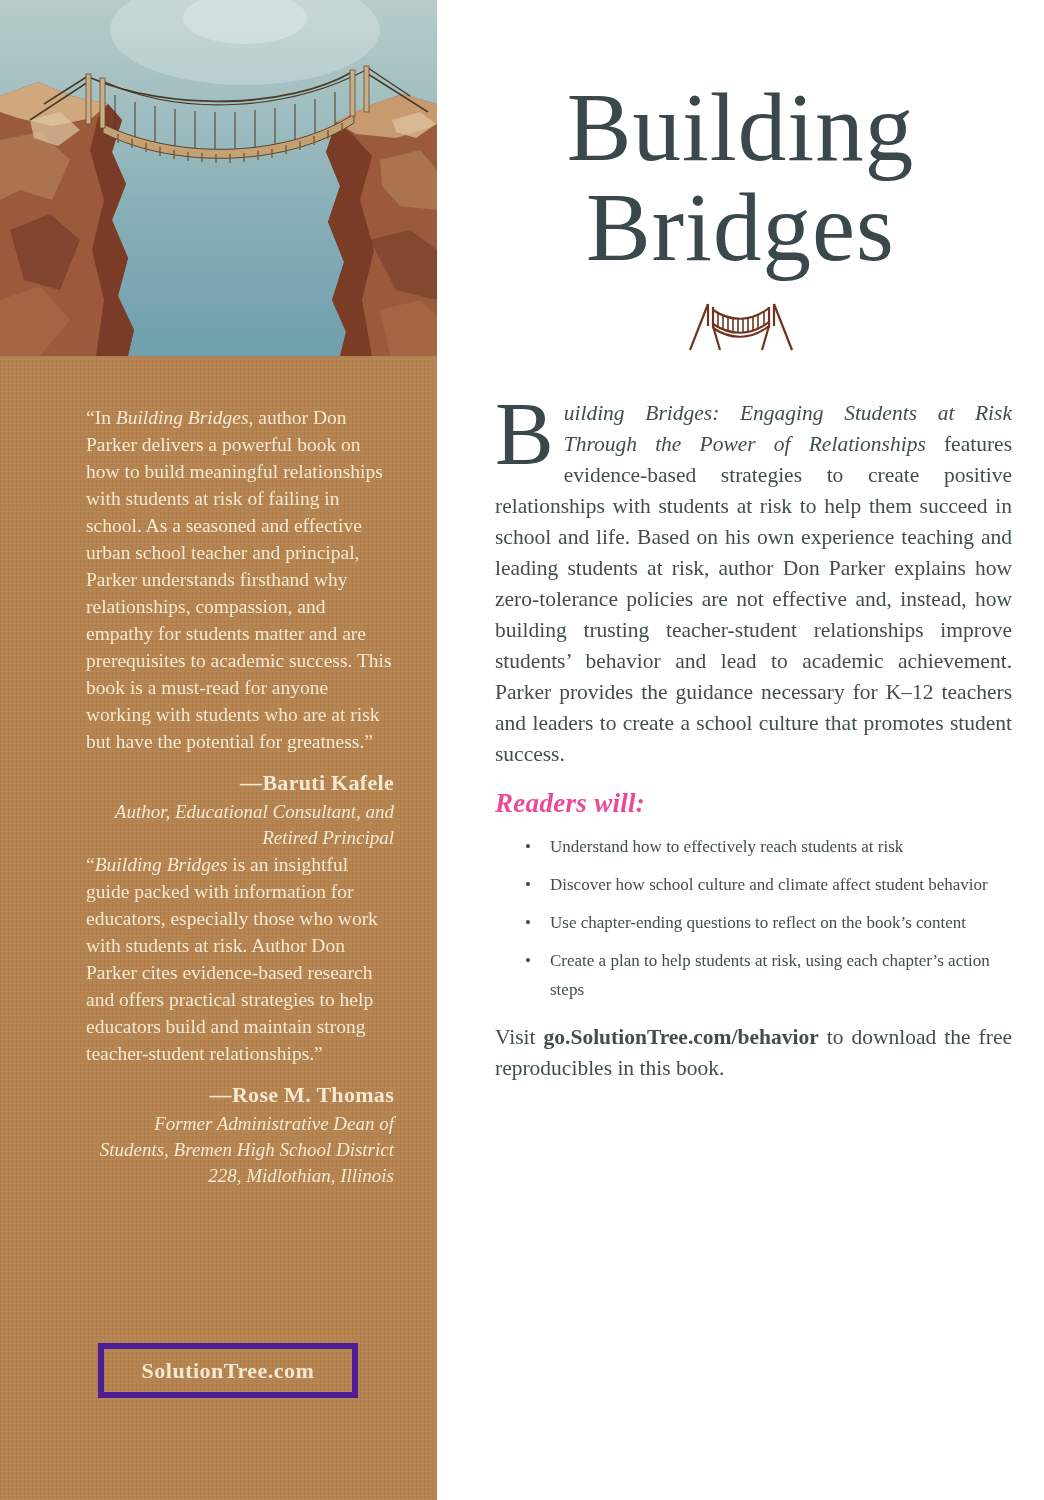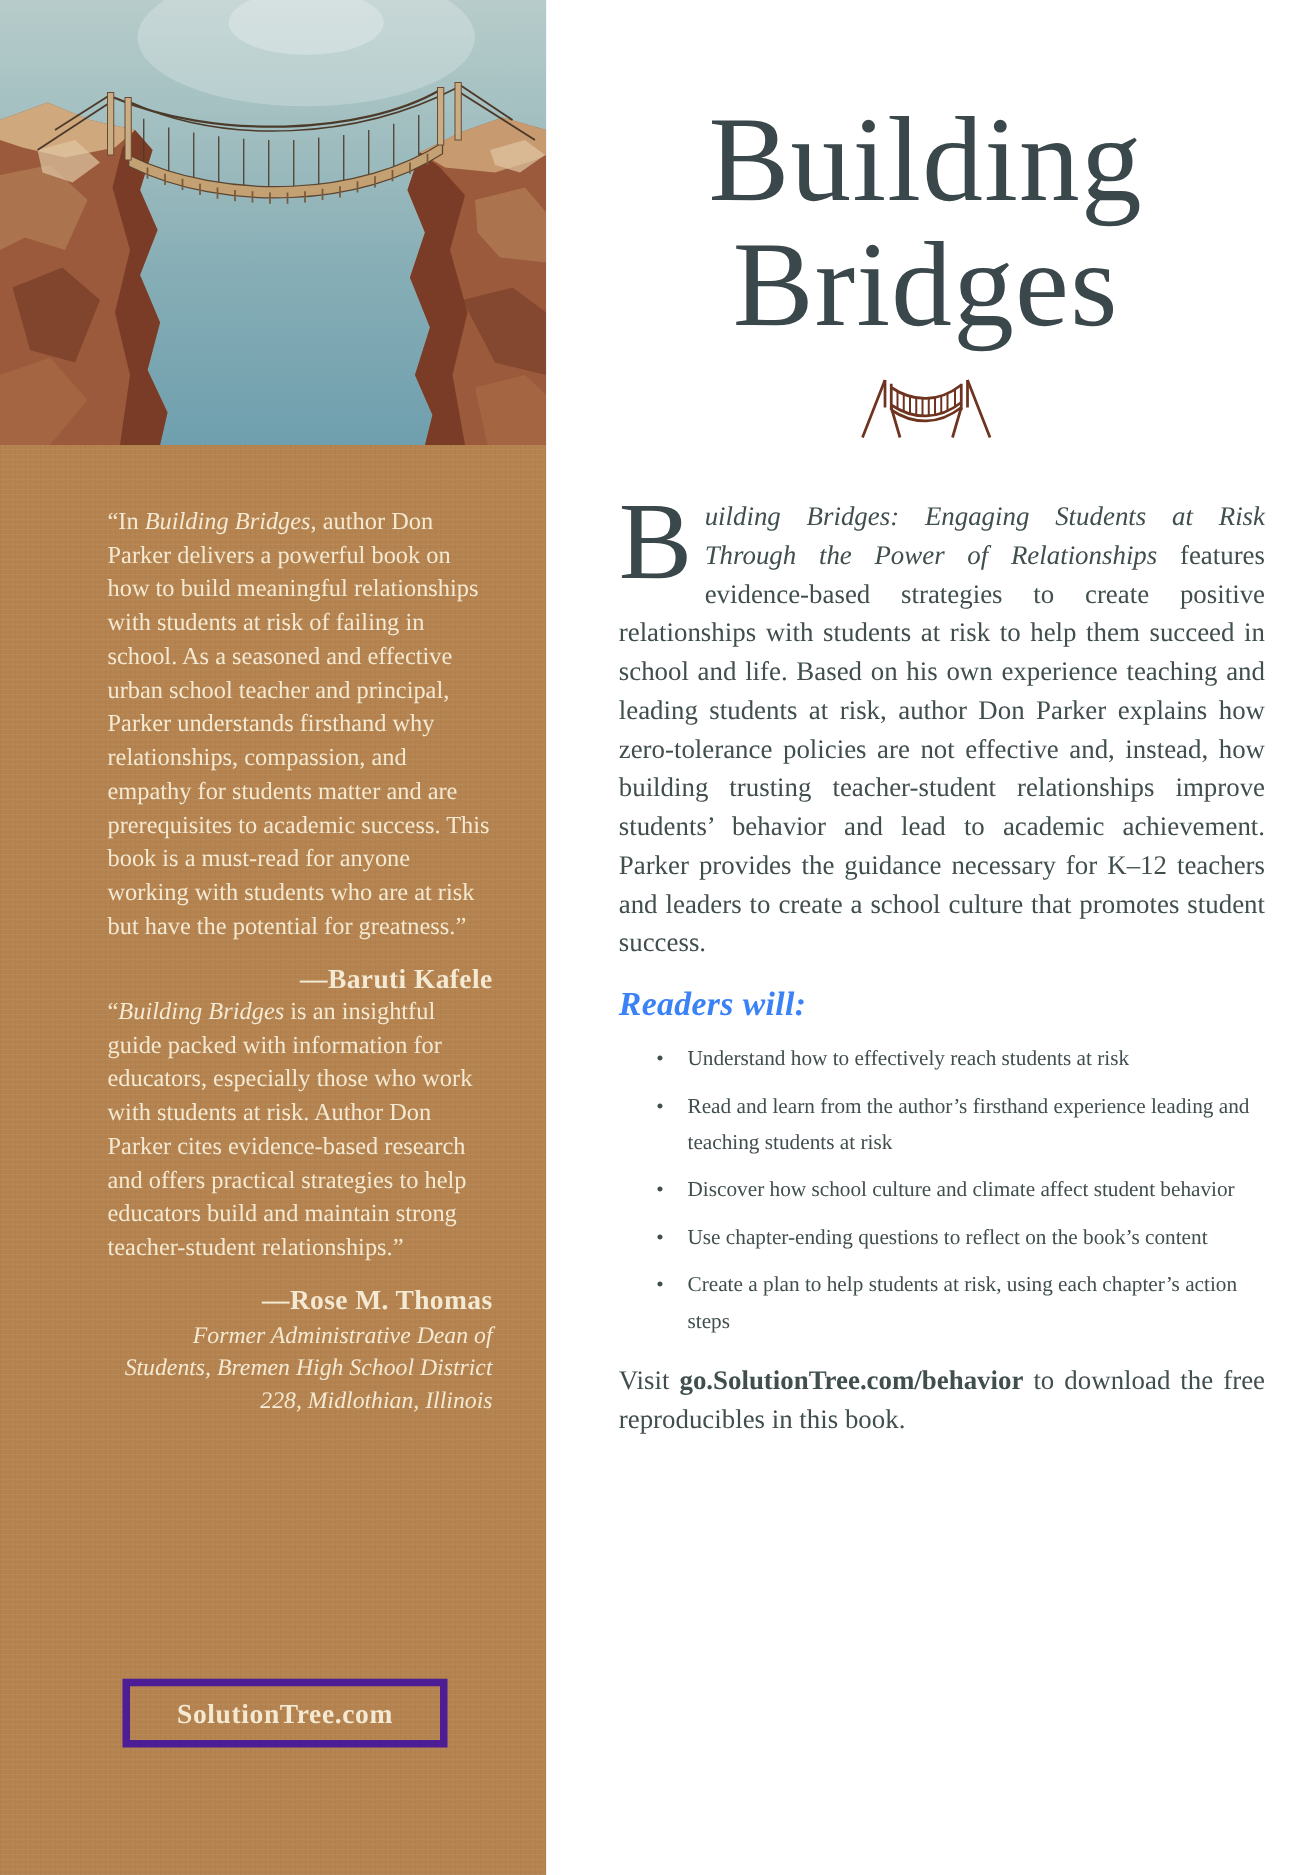--- a/index.html
+++ b/index.html
@@ -40,21 +40,21 @@
     margin:0;position:absolute;left:0;top:78px;width:607px;text-align:center;
     font-size:97px;line-height:1.03;font-weight:normal;color:#3a474b;letter-spacing:1px;
   }
   .bridge-icon{position:absolute;left:0;top:300px;width:607px;display:flex;justify-content:center;}
   .right-col{position:absolute;left:58px;top:398px;width:517px;color:#414e4e;}
   .desc{margin:0;font-size:21.5px;line-height:31px;text-align:justify;}
   .desc .dropcap{
     float:left;font-size:88px;line-height:62px;padding:5px 10px 0 0;color:#3a474b;
   }
   .desc i{font-style:italic;}
-  .readers{margin:17px 0 0 0;font-size:27px;line-height:32px;font-style:italic;font-weight:bold;color:#3b82f6;letter-spacing:0.3px;}
+  .readers{margin:17px 0 0 0;font-size:27px;line-height:32px;font-style:italic;font-weight:bold;color:#ec4899;letter-spacing:0.3px;}
   .bullets{margin:13px 0 0 0;padding:0;list-style:none;}
   .bullets li{
     position:relative;padding-left:55px;font-size:17px;line-height:29px;margin-bottom:9px;
   }
   .bullets li::before{content:"•";position:absolute;left:30px;top:0;}
   .visit{margin:18px 0 0 0;font-size:21.5px;line-height:31px;text-align:justify;}
   .visit b{font-weight:bold;}
 </style>
 </head>
 <body>
@@ -108,20 +108,21 @@
         <rect x="86" y="74" width="5" height="50" fill="#c9ae85" stroke="#6b4a33" stroke-width="0.8"></rect>
         <rect x="100" y="78" width="5" height="50" fill="#c9ae85" stroke="#6b4a33" stroke-width="0.8"></rect>
         <rect x="350" y="70" width="5" height="46" fill="#c9ae85" stroke="#6b4a33" stroke-width="0.8"></rect>
         <rect x="364" y="66" width="5" height="46" fill="#c9ae85" stroke="#6b4a33" stroke-width="0.8"></rect>
       </g>
     </svg>
 
     <div class="left-content">
       <p class="quote"><span>“In </span><i>Building Bridges</i><span>, author Don Parker delivers a powerful book on how to build meaningful relationships with students at risk of failing in school. As a seasoned and effective urban school teacher and principal, Parker understands firsthand why relationships, compassion, and empathy for students matter and are prerequisites to academic success. This book is a must-read for anyone working with students who are at risk but have the potential for greatness.”</span></p>
       <p class="attr-name">—Baruti Kafele</p>
+      <p class="attr-title">Author, Educational Consultant, and Retired Principal</p>
 
       <p class="quote quote-2"><span>“</span><i>Building Bridges</i><span> is an insightful guide packed with information for educators, especially those who work with students at risk. Author Don Parker cites evidence-based research and offers practical strategies to help educators build and maintain strong teacher-student relationships.”</span></p>
       <p class="attr-name">—Rose M. Thomas</p>
       <p class="attr-title">Former Administrative Dean of Students, Bremen High School District 228, Midlothian, Illinois</p>
     </div>
 
     <div class="site-box">
       <span>SolutionTree.com</span>
     </div>
   </aside>
@@ -142,21 +143,20 @@
       </svg>
     </div>
 
     <div class="right-col">
       <p class="desc"><span class="dropcap">B</span><i>uilding Bridges: Engaging Students at Risk Through the Power of Relationships</i><span> features evidence-based strategies to create positive relationships with students at risk to help them succeed in school and life. Based on his own experience teaching and leading students at risk, author Don Parker explains how zero-tolerance policies are not effective and, instead, how building trusting teacher-student relationships improve students’ behavior and lead to academic achievement. Parker provides the guidance necessary for K–12 teachers and leaders to create a school culture that promotes student success.</span></p>
 
       <h2 class="readers">Readers will:</h2>
 
       <ul class="bullets">
         <li>Understand how to effectively reach students at risk</li>
-        <li>Read and learn from the author’s firsthand experience leading and teaching students at risk</li>
         <li>Discover how school culture and climate affect student behavior</li>
         <li>Use chapter-ending questions to reflect on the book’s content</li>
         <li>Create a plan to help students at risk, using each chapter’s action steps</li>
       </ul>
 
       <p class="visit"><span>Visit </span><b>go.SolutionTree.com/behavior</b><span> to download the free reproducibles in this book.</span></p>
     </div>
 
   </main>
 </div>

